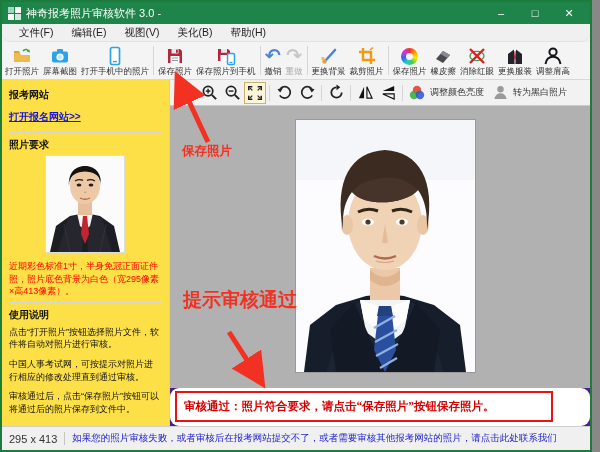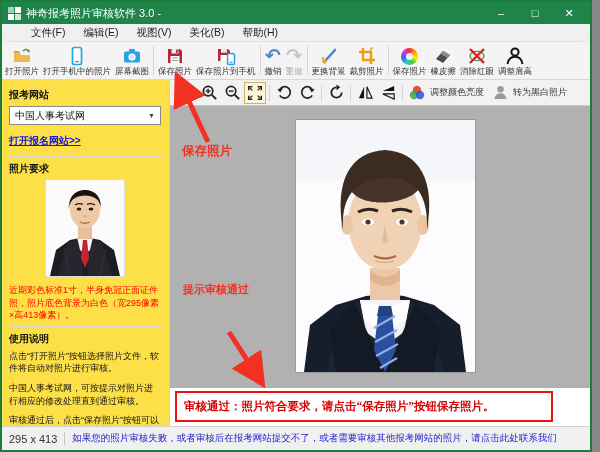--- a/index.html
+++ b/index.html
@@ -13,21 +13,21 @@
               grid-template-columns:6px 6px; grid-template-rows:6px 6px; gap:1px; }
   .app-icon span { background:#fff; }
   .app-icon span:nth-child(1){ background:#9fd8c0; }
   .app-icon span:nth-child(4){ background:#cfe9dd; }
   .title-text { flex:1; white-space:nowrap; overflow:hidden; }
   .winbtns { display:flex; gap:0; }
   .winbtn { width:34px; height:22px; display:flex; align-items:center; justify-content:center;
             color:#fff; font-size:11px; cursor:default; }
   
   .menubar { height:18px; background:#f0f0f0; display:flex; align-items:center;
-             font-size:10.5px; color:#222; padding-left:20px; border-bottom:1px solid #e2e2e2;border-radius:9px; }
+             font-size:10.5px; color:#222; padding-left:8px; border-bottom:1px solid #e2e2e2;border-radius:9px; }
   .menu-item { padding:0 9px; height:100%; display:flex; align-items:center; }
   
   .toolbar1 { height:38px; background:#f4f4f4; display:flex; align-items:stretch;
               padding:0 1px; border-bottom:1px solid #d8d8d8; }
   .tbtn { display:flex; flex-direction:column; align-items:center; justify-content:flex-end;
           padding:1px 2px 1px; font-size:8.5px; color:#333; white-space:nowrap; }
   .tbtn .ic { height:20px; display:flex; align-items:center; justify-content:center; }
   .tbtn.disabled { color:#aaa; }
   .tsep { width:1px; background:#d5d5d5; margin:4px 2px; }
   .uglyph { font-size:19px; line-height:18px; font-weight:bold; }
@@ -57,38 +57,38 @@
               display:flex; align-items:center; padding-left:5px; gap:1px; }
   .t2btn { width:22px; height:22px; display:flex; align-items:center; justify-content:center; }
   .t2btn.sel { background:#fdf6d8; border:1px solid #cdb36a; }
   .t2label { font-size:9px; color:#333; margin:0 4px 0 1px; white-space:nowrap; }
   .t2sep { width:1px; height:16px; background:#d5d5d5; margin:0 2px; }
   
   .canvas { height:282px; position:relative; background:#b1b1b1; }
   .photo-frame { position:absolute; left:126px; top:14px; width:179px; height:252px;
                  background:#fdfdfe; box-shadow:0 0 0 1px #9a9a9a; }
   
-  .bottomstrip { height:38px; background:#fff; position:relative; }
+  .bottomstrip { height:38px; background:#fff; position:relative;border-radius:9px; }
   .result-box { position:absolute; left:5px; top:3px; width:378px; height:31px;
                 border:2px solid #ee1111; background:#fff; display:flex; align-items:center;
                 padding:0 7px; }
   .result-text { font-family:"Liberation Serif","DejaVu Serif",serif; font-weight:bold;
                  font-size:11.5px; color:#d40000; white-space:nowrap; }
   
   .statusbar { height:24px; background:#f0f0f0; border-top:1px solid #cfcfcf;
                display:flex; align-items:center; padding:0 7px; gap:7px; }
   .status-dims { font-size:11px; color:#333; }
   .status-div { width:1px; height:13px; background:#c4c4c4; }
   .status-msg { font-size:9.5px; color:#2222cc; white-space:nowrap; overflow:hidden; }
   
   .overlay { position:absolute; left:0; top:0; width:600px; height:452px;
              pointer-events:none; z-index:40; }
   .ann-text { position:absolute; color:#f23122; font-weight:bold; pointer-events:none; z-index:41; }
   .ann-save { left:180px; top:141px; font-size:12.5px; }
-  .ann-tip  { left:181px; top:280px; font-size:11px; line-height:1.3; }
+  .ann-tip  { left:181px; top:286px; font-size:19px; line-height:1.3; }
 </style>
 </head>
 <body>
 
 <div class="window">
 
   <div class="titlebar">
     <div class="app-icon">
         <span></span>
         <span></span>
@@ -119,36 +119,36 @@
             <path d="M2 7V5h5l1 2" fill="#d9a33c"></path>
             <path d="M11 5c2-2.5 5-1.5 5.5 0.5" stroke="#3aa33a" stroke-width="1.6" fill="none"></path>
             <path d="M17.5 3.5l0.4 3-2.8-1z" fill="#3aa33a"></path>
           </svg>
       </span>
       <span>打开照片</span>
     </div>
     <div class="tbtn">
       <span class="ic">
         <svg width="20" height="20" viewBox="0 0 20 20">
-            <rect x="5.5" y="1.5" width="9" height="17" rx="1.8" fill="#fff" stroke="#2aa3e8" stroke-width="1.7"></rect>
-            <line x1="8" y1="15.6" x2="12" y2="15.6" stroke="#2aa3e8" stroke-width="1.3"></line>
-          </svg>
-      </span>
-      <span>打开手机中的照片</span>
-    </div>
-    <div class="tbtn">
-      <span class="ic">
-        <svg width="20" height="20" viewBox="0 0 20 20">
             <rect x="7" y="3" width="6" height="4" rx="1" fill="#2aa3e8"></rect>
             <rect x="2" y="5.5" width="16" height="11" rx="2" fill="#2aa3e8"></rect>
             <circle cx="10" cy="11" r="3.6" fill="#fff"></circle>
             <circle cx="10" cy="11" r="2" fill="#bfe6f8"></circle>
           </svg>
       </span>
       <span>屏幕截图</span>
+    </div>
+    <div class="tbtn">
+      <span class="ic">
+        <svg width="20" height="20" viewBox="0 0 20 20">
+            <rect x="5.5" y="1.5" width="9" height="17" rx="1.8" fill="#fff" stroke="#2aa3e8" stroke-width="1.7"></rect>
+            <line x1="8" y1="15.6" x2="12" y2="15.6" stroke="#2aa3e8" stroke-width="1.3"></line>
+          </svg>
+      </span>
+      <span>打开手机中的照片</span>
     </div>
     <div class="tsep"></div>
     <div class="tbtn">
       <span class="ic">
         <svg width="20" height="20" viewBox="0 0 20 20">
             <path d="M3 3h12l2 2v12H3z" fill="#b5273b"></path>
             <rect x="6.5" y="3" width="7" height="4.5" fill="#e8e8e8"></rect>
             <rect x="11" y="3.6" width="1.8" height="3.2" fill="#b5273b"></rect>
             <rect x="5.5" y="10" width="9" height="7" fill="#fff"></rect>
             <line x1="7" y1="12" x2="13" y2="12" stroke="#999" stroke-width="1"></line>
@@ -221,36 +221,43 @@
             <ellipse cx="10" cy="10" rx="7" ry="4.6" stroke="#3aa05a" stroke-width="1.4" fill="none"></ellipse>
             <line x1="3" y1="3" x2="17" y2="17" stroke="#e02020" stroke-width="2.4"></line>
             <line x1="17" y1="3" x2="3" y2="17" stroke="#e02020" stroke-width="2.4"></line>
           </svg>
       </span>
       <span>消除红眼</span>
     </div>
     <div class="tbtn">
       <span class="ic">
         <svg width="20" height="20" viewBox="0 0 20 20">
+            <polygon points="3,18 3,8 9,3.5 9.6,18" fill="#23232b"></polygon>
+            <polygon points="17,18 17,8 11,3.5 10.4,18" fill="#23232b"></polygon>
+            <polygon points="9,3.5 11,3.5 10,8" fill="#fff"></polygon>
+            <polygon points="9.6,5 10.4,5 11,12 10,15 9,12" fill="#c02030"></polygon>
+          </svg>
+      </span>
+      <span>更换服装</span>
+    </div>
+    <div class="tbtn">
+      <span class="ic">
+        <svg width="20" height="20" viewBox="0 0 20 20">
             <circle cx="10" cy="6" r="3.6" stroke="#15151a" stroke-width="2" fill="none"></circle>
             <path d="M2.5 18c1-6 4.5-7.2 7.5-7.2s6.5 1.2 7.5 7.2" stroke="#15151a" stroke-width="2" fill="none"></path>
           </svg>
       </span>
       <span>调整肩高</span>
     </div>
   </div>
 
   <div class="bodyrow">
 
     <div class="sidebar">
       <div class="sb-header">报考网站</div>
-      <div class="sb-select">
-        <span>中国人事考试网</span>
-        <span class="arr">▼</span>
-      </div>
       <a class="sb-link">打开报名网站&gt;&gt;</a>
       <hr class="sb-hr">
       <div class="sb-header">照片要求</div>
       <div class="sample-wrap">
         <svg width="78" height="96" viewBox="0 0 78 96" style="background:#fafafa;box-shadow:0 0 0 1px #ddd">
           <rect width="78" height="96" fill="#fbfbfb"></rect>
           <polygon points="4,96 10,70 24,60 39,57 54,60 68,70 74,96" fill="#1d1d24"></polygon>
           <polygon points="39,57 22,62 12,96 36,96" fill="#26262e"></polygon>
           <polygon points="39,57 56,62 66,96 42,96" fill="#26262e"></polygon>
           <line x1="18" y1="68" x2="24" y2="96" stroke="#3a3a44" stroke-width="0.7"></line>

